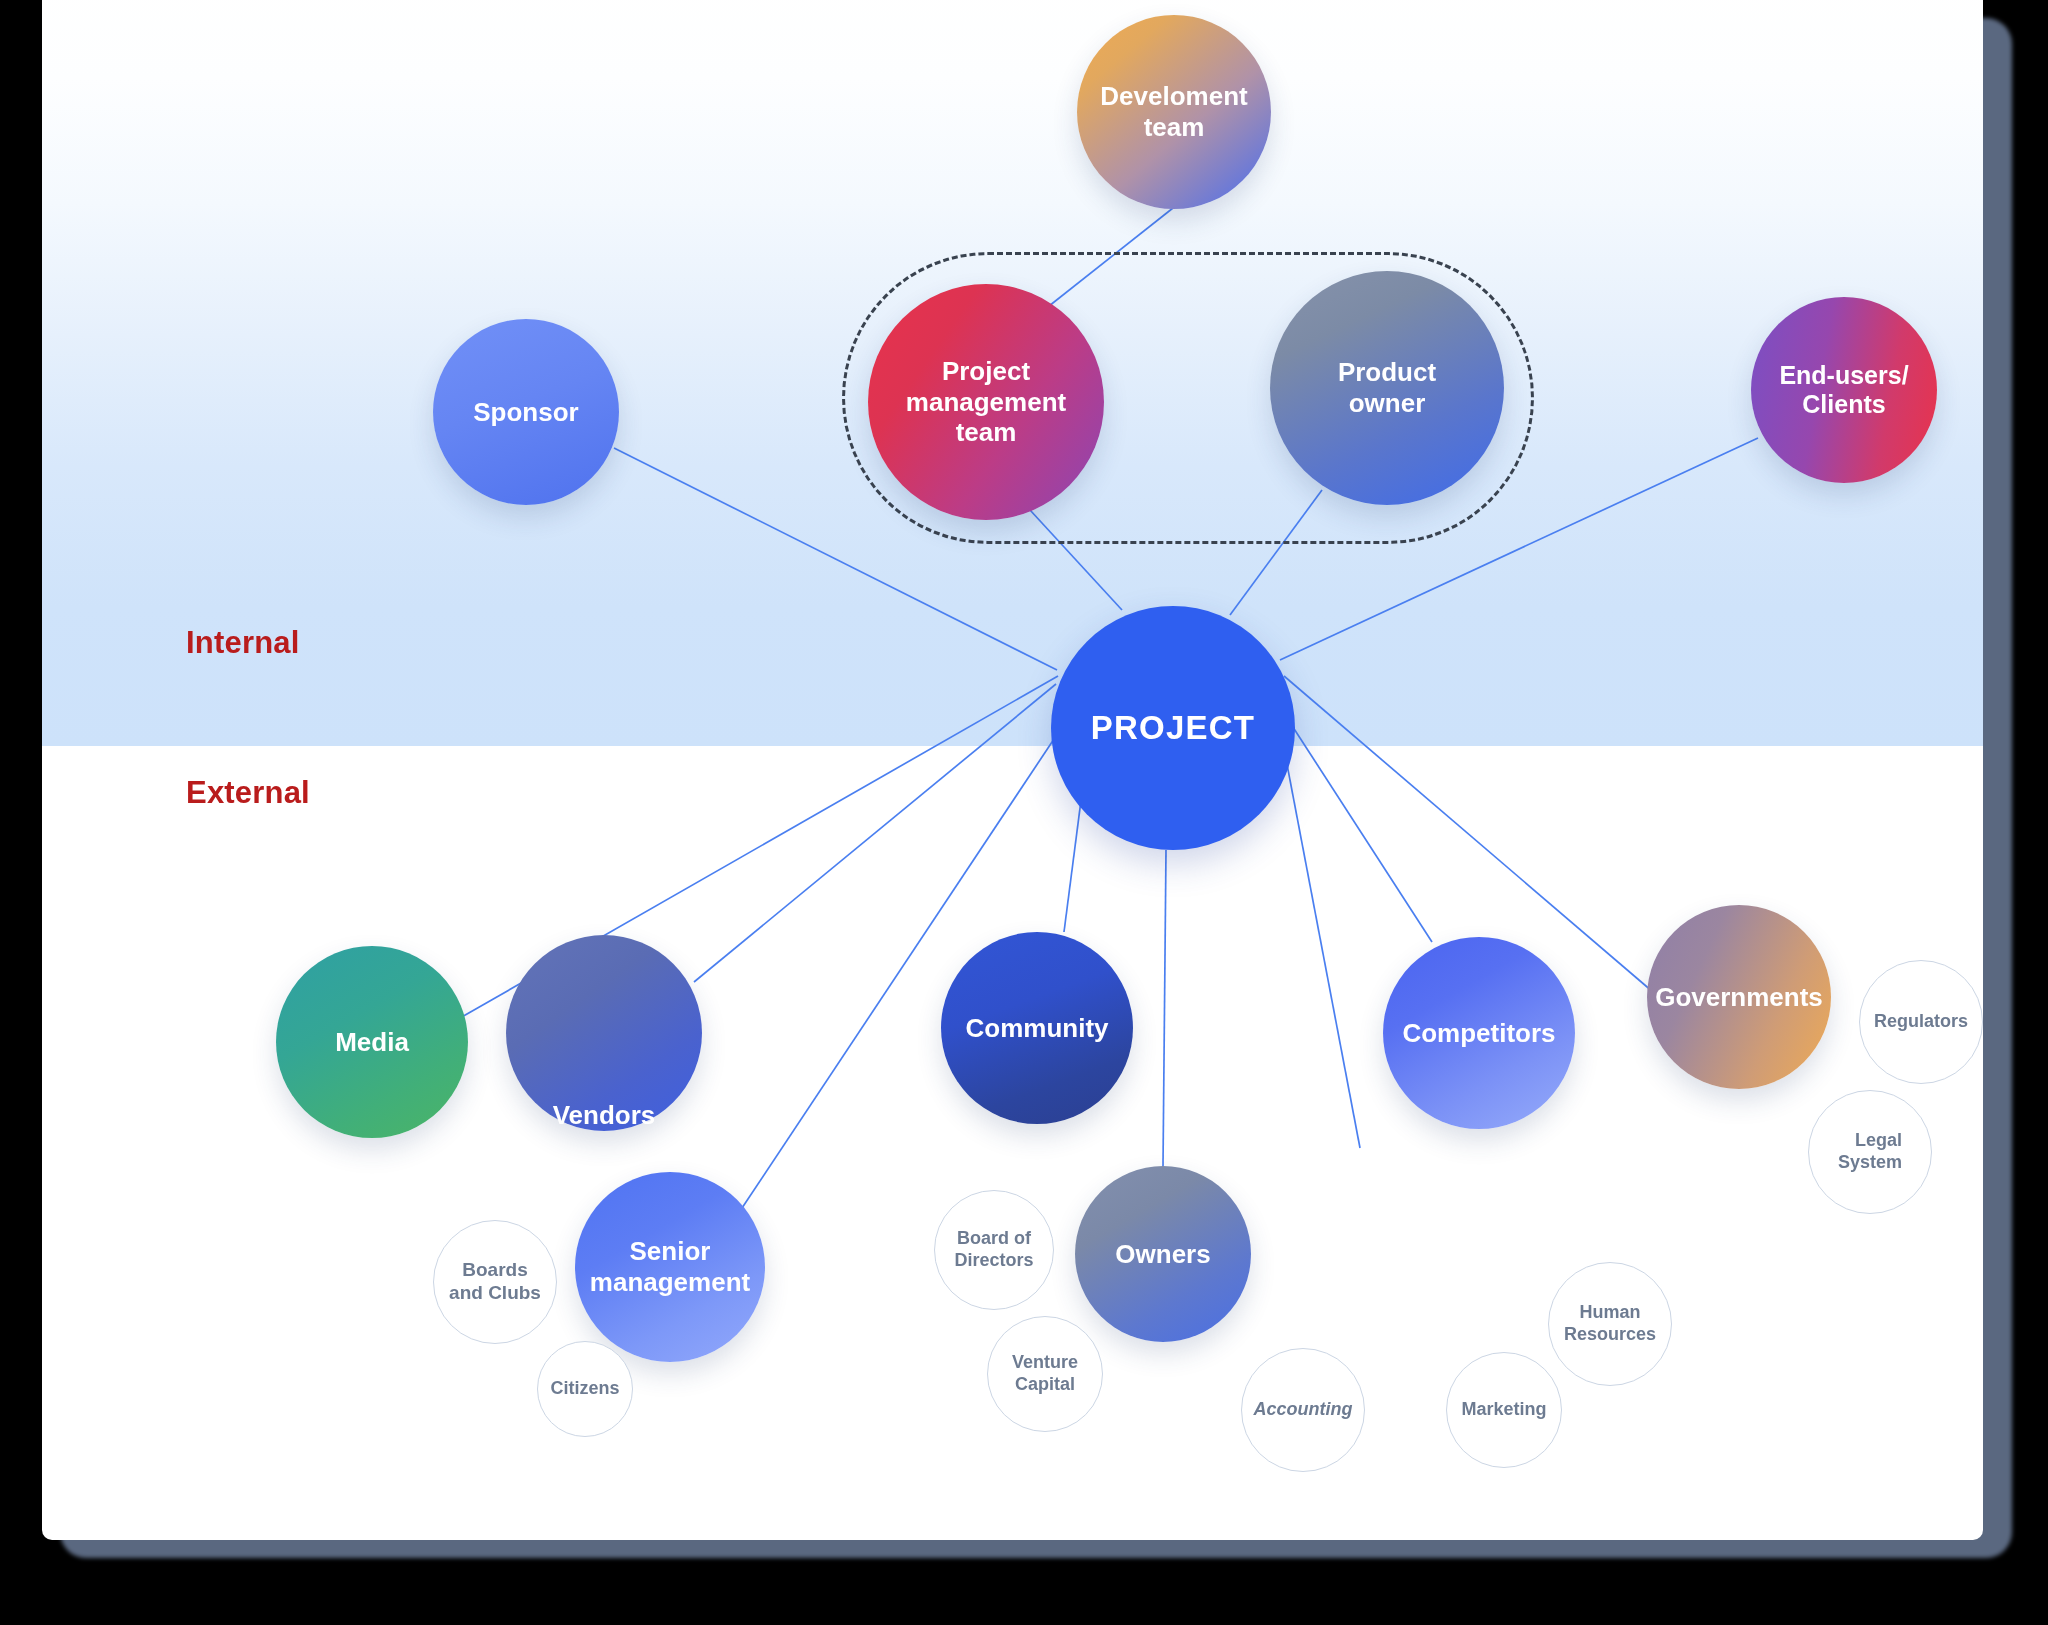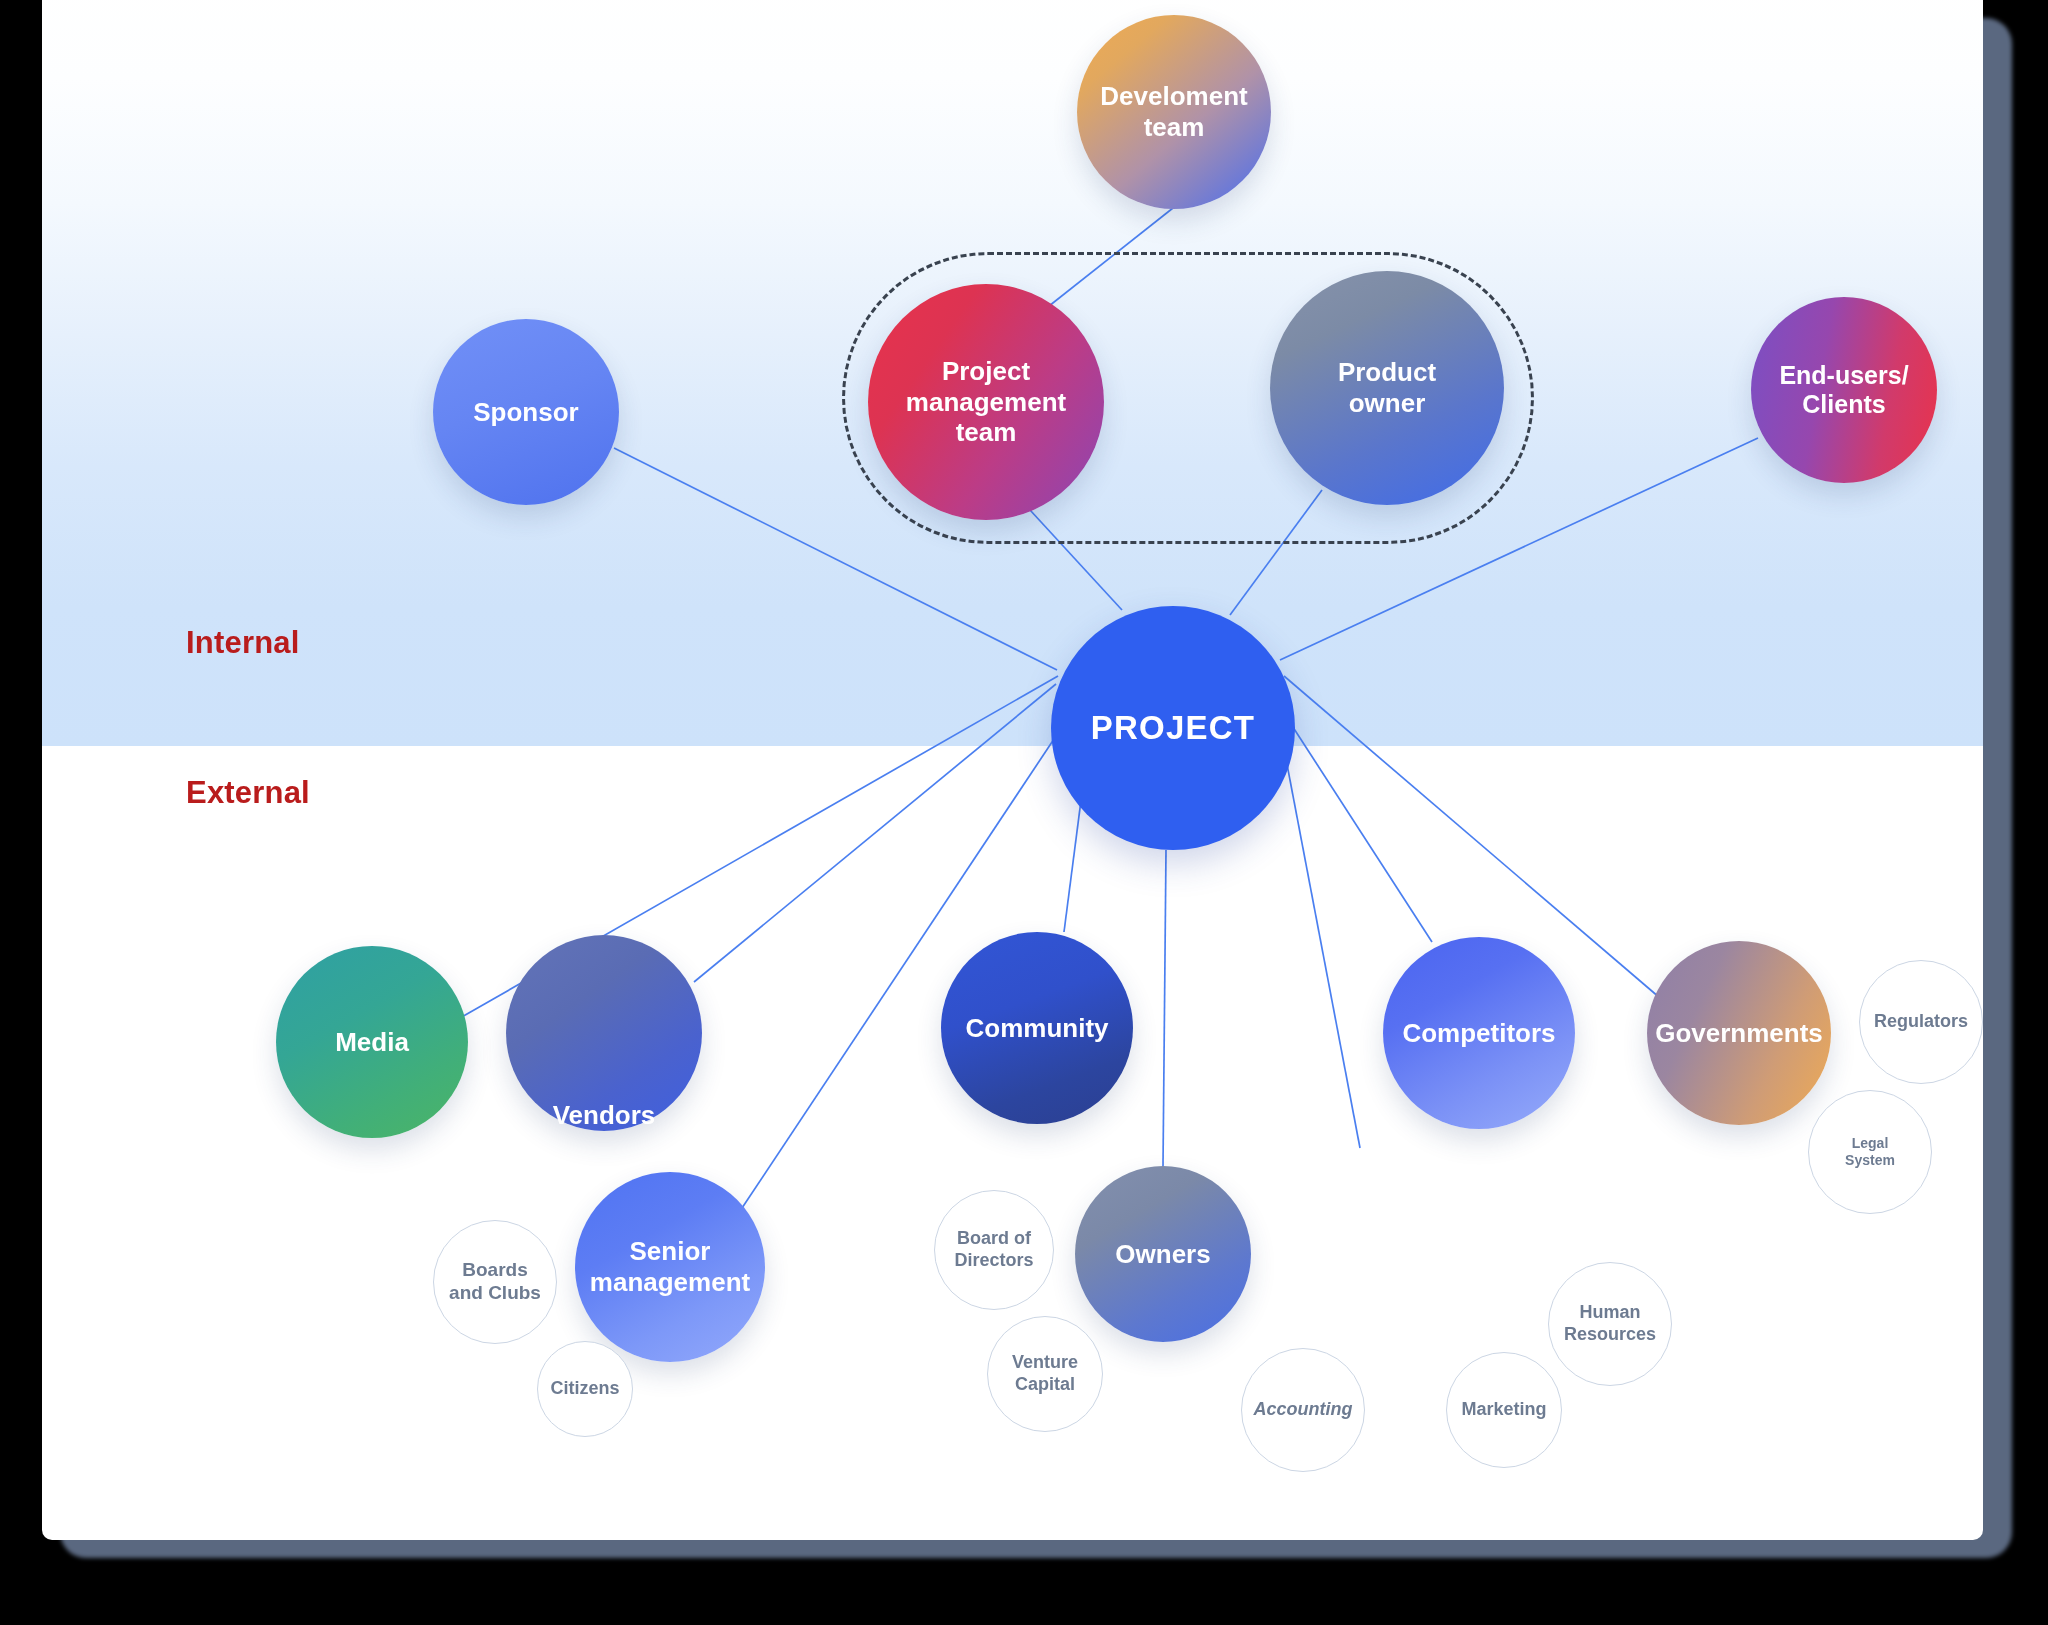--- a/index.html
+++ b/index.html
@@ -245,21 +245,21 @@
       <span>Owners</span>
     </div>
 
     <div class="node" style="left:1341px; top:967px; width:192px; height:192px;
                 background: linear-gradient(150deg,#4a64f0 0%,#5770f2 32%,#7b91f6 68%,#97acfa 100%);
                 font-size:26px;">
       <span>Competitors</span>
     </div>
 
 
-    <div class="node" style="left:1605px; top:971px; width:184px; height:184px;
+    <div class="node" style="left:1605px; top:935px; width:184px; height:184px;
                 background: linear-gradient(115deg,#8f7fa8 0%,#9b86a0 30%,#cf9c76 68%,#efab54 100%);
                 font-size:26px;">
       <span>Governments</span>
     </div>
 
     <div class="sat" style="left:391px; top:1250px; width:124px; height:124px;">
       <span>
         <span>Boards</span>
         <span>and Clubs</span>
       </span>
@@ -295,21 +295,21 @@
       <span>
         <span>Human</span>
         <span>Resources</span>
       </span>
     </div>
 
     <div class="sat" style="left:1817px; top:990px; width:124px; height:124px; font-size:18px;justify-content:center;">
       <span>Regulators</span>
     </div>
 
-    <div class="sat" style="left:1766px; top:1120px; width:124px; height:124px; font-size:14px;">
+    <div class="sat" style="left:1766px; top:1120px; width:124px; height:124px; font-size:18px;text-align:right;">
       <span>
         <span>Legal</span>
         <span>System</span>
       </span>
     </div>
 
   </div>
 </div>
 
 </body></html>

